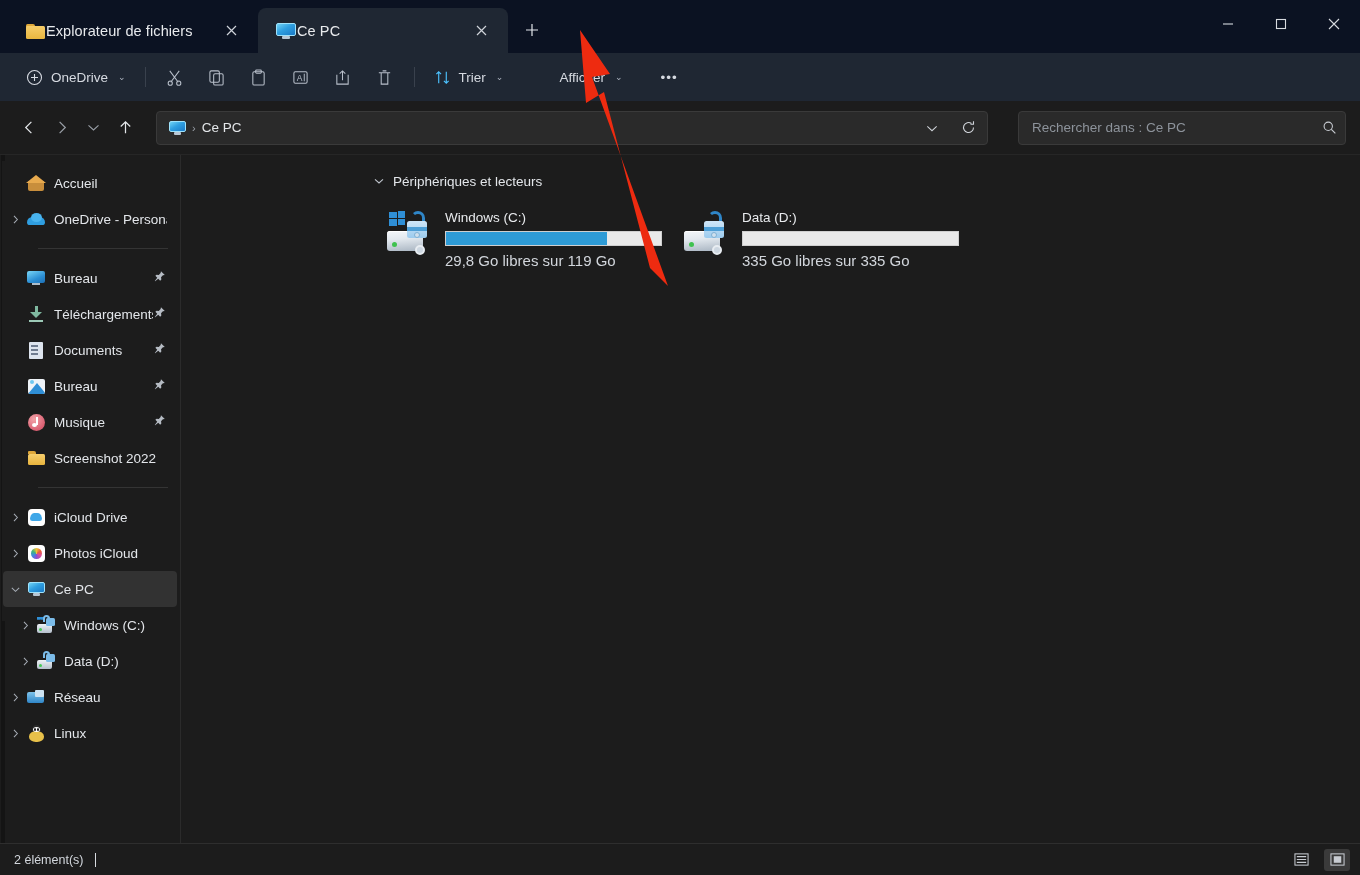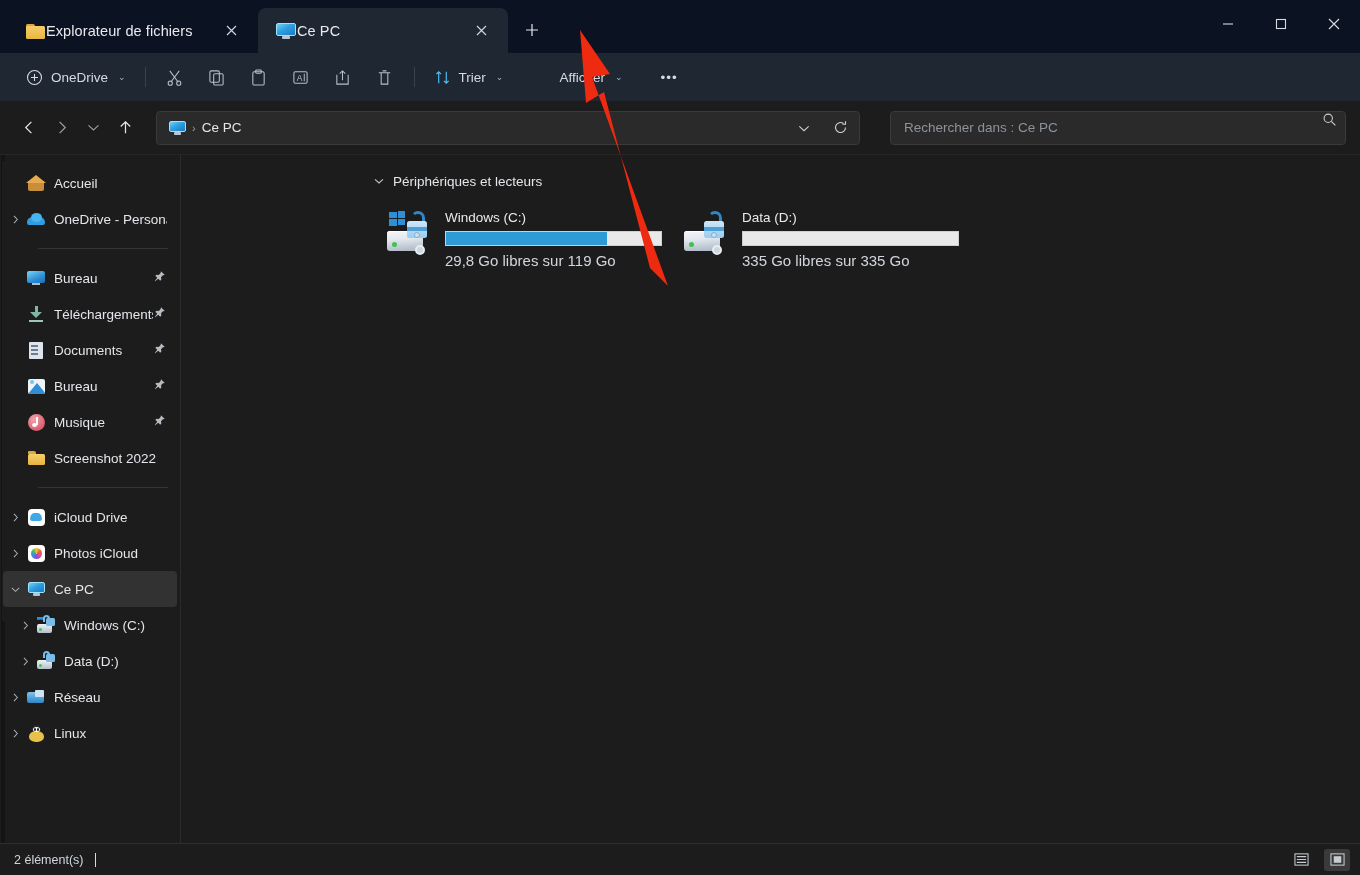--- a/index.html
+++ b/index.html
@@ -155,24 +155,24 @@
   }
   .crumb { display: flex; align-items: center; gap: 7px; color: #e4e7ea; font-size: 13.5px; }
   .crumb-sep { color: #9aa0a8; font-size: 11px; }
   .addr-spacer { flex: 1 1 auto; }
   .addr-btn {
     width: 30px; height: 28px;
     display: flex; align-items: center; justify-content: center;
     color: #d0d4da; border-radius: 3px;
   }
   .searchbox {
-    width: 456px; height: 34px; flex: 0 0 auto;
+    width: 328px; height: 34px; flex: 0 0 auto;
     background: #2a2a2a; border: 1px solid #3a3a3a; border-radius: 4px;
     margin-left: 28px;
-    display: flex; 
+    display: flex; align-items: center;
     padding: 0 8px 0 13px;
   }
   .searchbox input {
     flex: 1; background: transparent; border: 0; outline: 0;
     color: #e4e7ea; font-size: 13.5px;
     font-family: "Liberation Sans", sans-serif;
   }
   .searchbox input::placeholder { color: #8d939b; }
 
   

